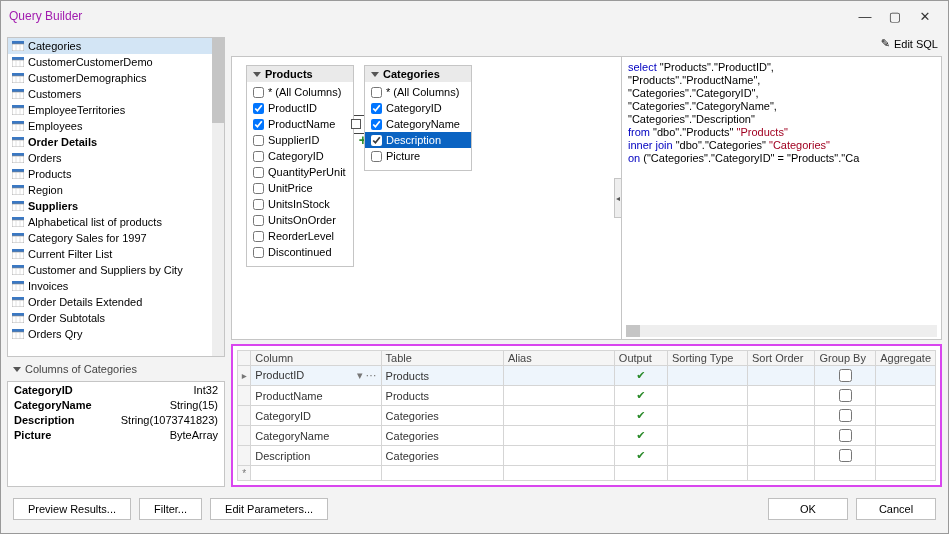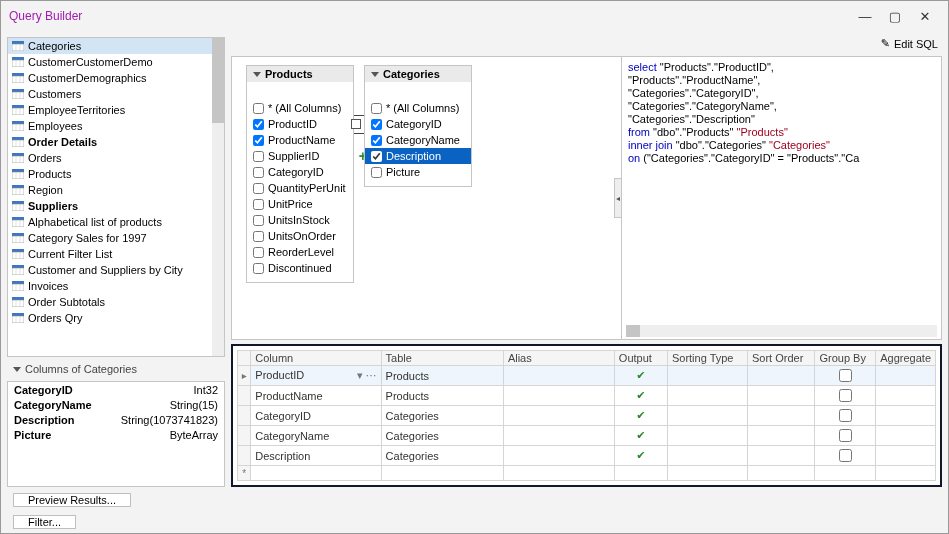--- a/index.html
+++ b/index.html
@@ -31,39 +31,39 @@
   .sql-pane { width:320px; background:#fff; border:1px solid #c5c5c5; border-left:none; font-family:Consolas,monospace; font-size:11px; line-height:13px; padding:4px 6px; white-space:nowrap; overflow:hidden; position:relative; }
   .splitter-tab { position:absolute; right:-1px; top:50%; transform:translateY(-50%); width:8px; height:40px; background:#eee; border:1px solid #c5c5c5; cursor:pointer; display:flex;align-items:center;justify-content:center;font-size:8px;color:#555; }
   .designer .splitter-tab { right:-1px; }
   .sql-pane .hscroll { position:absolute; bottom:2px; left:4px; right:4px; height:12px; background:#eee; }
   .sql-pane .hscroll .thumb { height:100%; width:14px; background:#c5c5c5; }
   .kw-blue { color:#0000c0; }
   .kw-red { color:#a00020; }
 
   .tbl-card { position:absolute; border:1px solid #c5c5c5; background:#fff; font-size:11px; }
   .tbl-card .hdr { background:#eaeaea; display:flex; align-items:center; gap:4px; padding:2px 6px; font-weight:bold; }
-  .tbl-card .body { padding:18px 0 6px; }
+  .tbl-card .body { padding:2px 0 6px; }
   .fld-row { display:flex; align-items:center; gap:4px; height:16px; padding:0 6px; position:relative; }
   .fld-row input[type=checkbox]{ width:11px; height:11px; margin:0; }
   .fld-row.sel { background:#0a63c2; color:#fff; }
   .fld-row.sel input[type=checkbox]{ accent-color:#fff; }
   .plus-badge { position:absolute; right:-14px; color:#2a8a2a; font-weight:bold; font-size:14px; }
   .join-line { position:absolute; border-top:1px solid #444; }
   .join-node { position:absolute; width:10px;height:10px;border:1px solid #555;background:#fff; }
 
-  .grid-wrap { border:2px solid #0f172a; background:#fff; padding:4px; }
+  .grid-wrap { border:2px solid #d946ef; background:#fff; padding:4px; }
   .grid { width:100%; border-collapse:collapse; font-size:11px; }
   .grid th, .grid td { border:1px solid #d5d5d5; height:15px; padding:0 4px; text-align:left; color:#333; white-space:nowrap; }
   .grid th { background:#f5f5f5; font-weight:normal; color:#444; }
   .grid td.rowhdr { width:14px; background:#f5f5f5; text-align:center; color:#777; padding:0; font-size:10px; }
   .grid td.sel { background:#eef5fc; }
   .chkcell { text-align:center !important; }
   .cgreen { color:#2a8a2a; }
 
-  .footer { height:32px; display:flex; align-items:flex-start; padding:0 12px; gap:8px;flex-direction:column; }
+  .footer { height:32px; display:flex; align-items:center; padding:0 12px; gap:8px; }
   .btn { background:#fff; border:1px solid #bfbfbf; font-size:11px; height:22px; padding:0 14px; cursor:pointer; }
   .footer .spacer { flex:1; }
 </style>
 </head>
 <body>
 
 <div class="title-bar">
   <div class="title-text">Query Builder</div>
   <div class="win-btn">—</div>
   <div class="win-btn">▢</div>
@@ -242,20 +242,31 @@
           <div class="tree-item">
             <span class="tbl-icon">
               <svg viewBox="0 0 12 10">
                 <rect x="0" y="0" width="12" height="3" fill="#3a78c3"></rect>
                 <rect x="0" y="3" width="12" height="7" fill="#fff" stroke="#888" stroke-width="0.6"></rect>
                 <line x1="4" y1="3" x2="4" y2="10" stroke="#ccc" stroke-width="0.6"></line>
                 <line x1="8" y1="3" x2="8" y2="10" stroke="#ccc" stroke-width="0.6"></line>
               </svg>
             </span>
             <span>Invoices</span>
+          </div>
+          <div class="tree-item">
+            <span class="tbl-icon">
+              <svg viewBox="0 0 12 10">
+                <rect x="0" y="0" width="12" height="3" fill="#3a78c3"></rect>
+                <rect x="0" y="3" width="12" height="7" fill="#fff" stroke="#888" stroke-width="0.6"></rect>
+                <line x1="4" y1="3" x2="4" y2="10" stroke="#ccc" stroke-width="0.6"></line>
+                <line x1="8" y1="3" x2="8" y2="10" stroke="#ccc" stroke-width="0.6"></line>
+              </svg>
+            </span>
+            <span>Order Details Extended</span>
           </div>
           <div class="tree-item">
             <span class="tbl-icon">
               <svg viewBox="0 0 12 10">
                 <rect x="0" y="0" width="12" height="3" fill="#3a78c3"></rect>
                 <rect x="0" y="3" width="12" height="7" fill="#fff" stroke="#888" stroke-width="0.6"></rect>
                 <line x1="4" y1="3" x2="4" y2="10" stroke="#ccc" stroke-width="0.6"></line>
                 <line x1="8" y1="3" x2="8" y2="10" stroke="#ccc" stroke-width="0.6"></line>
               </svg>
             </span>

